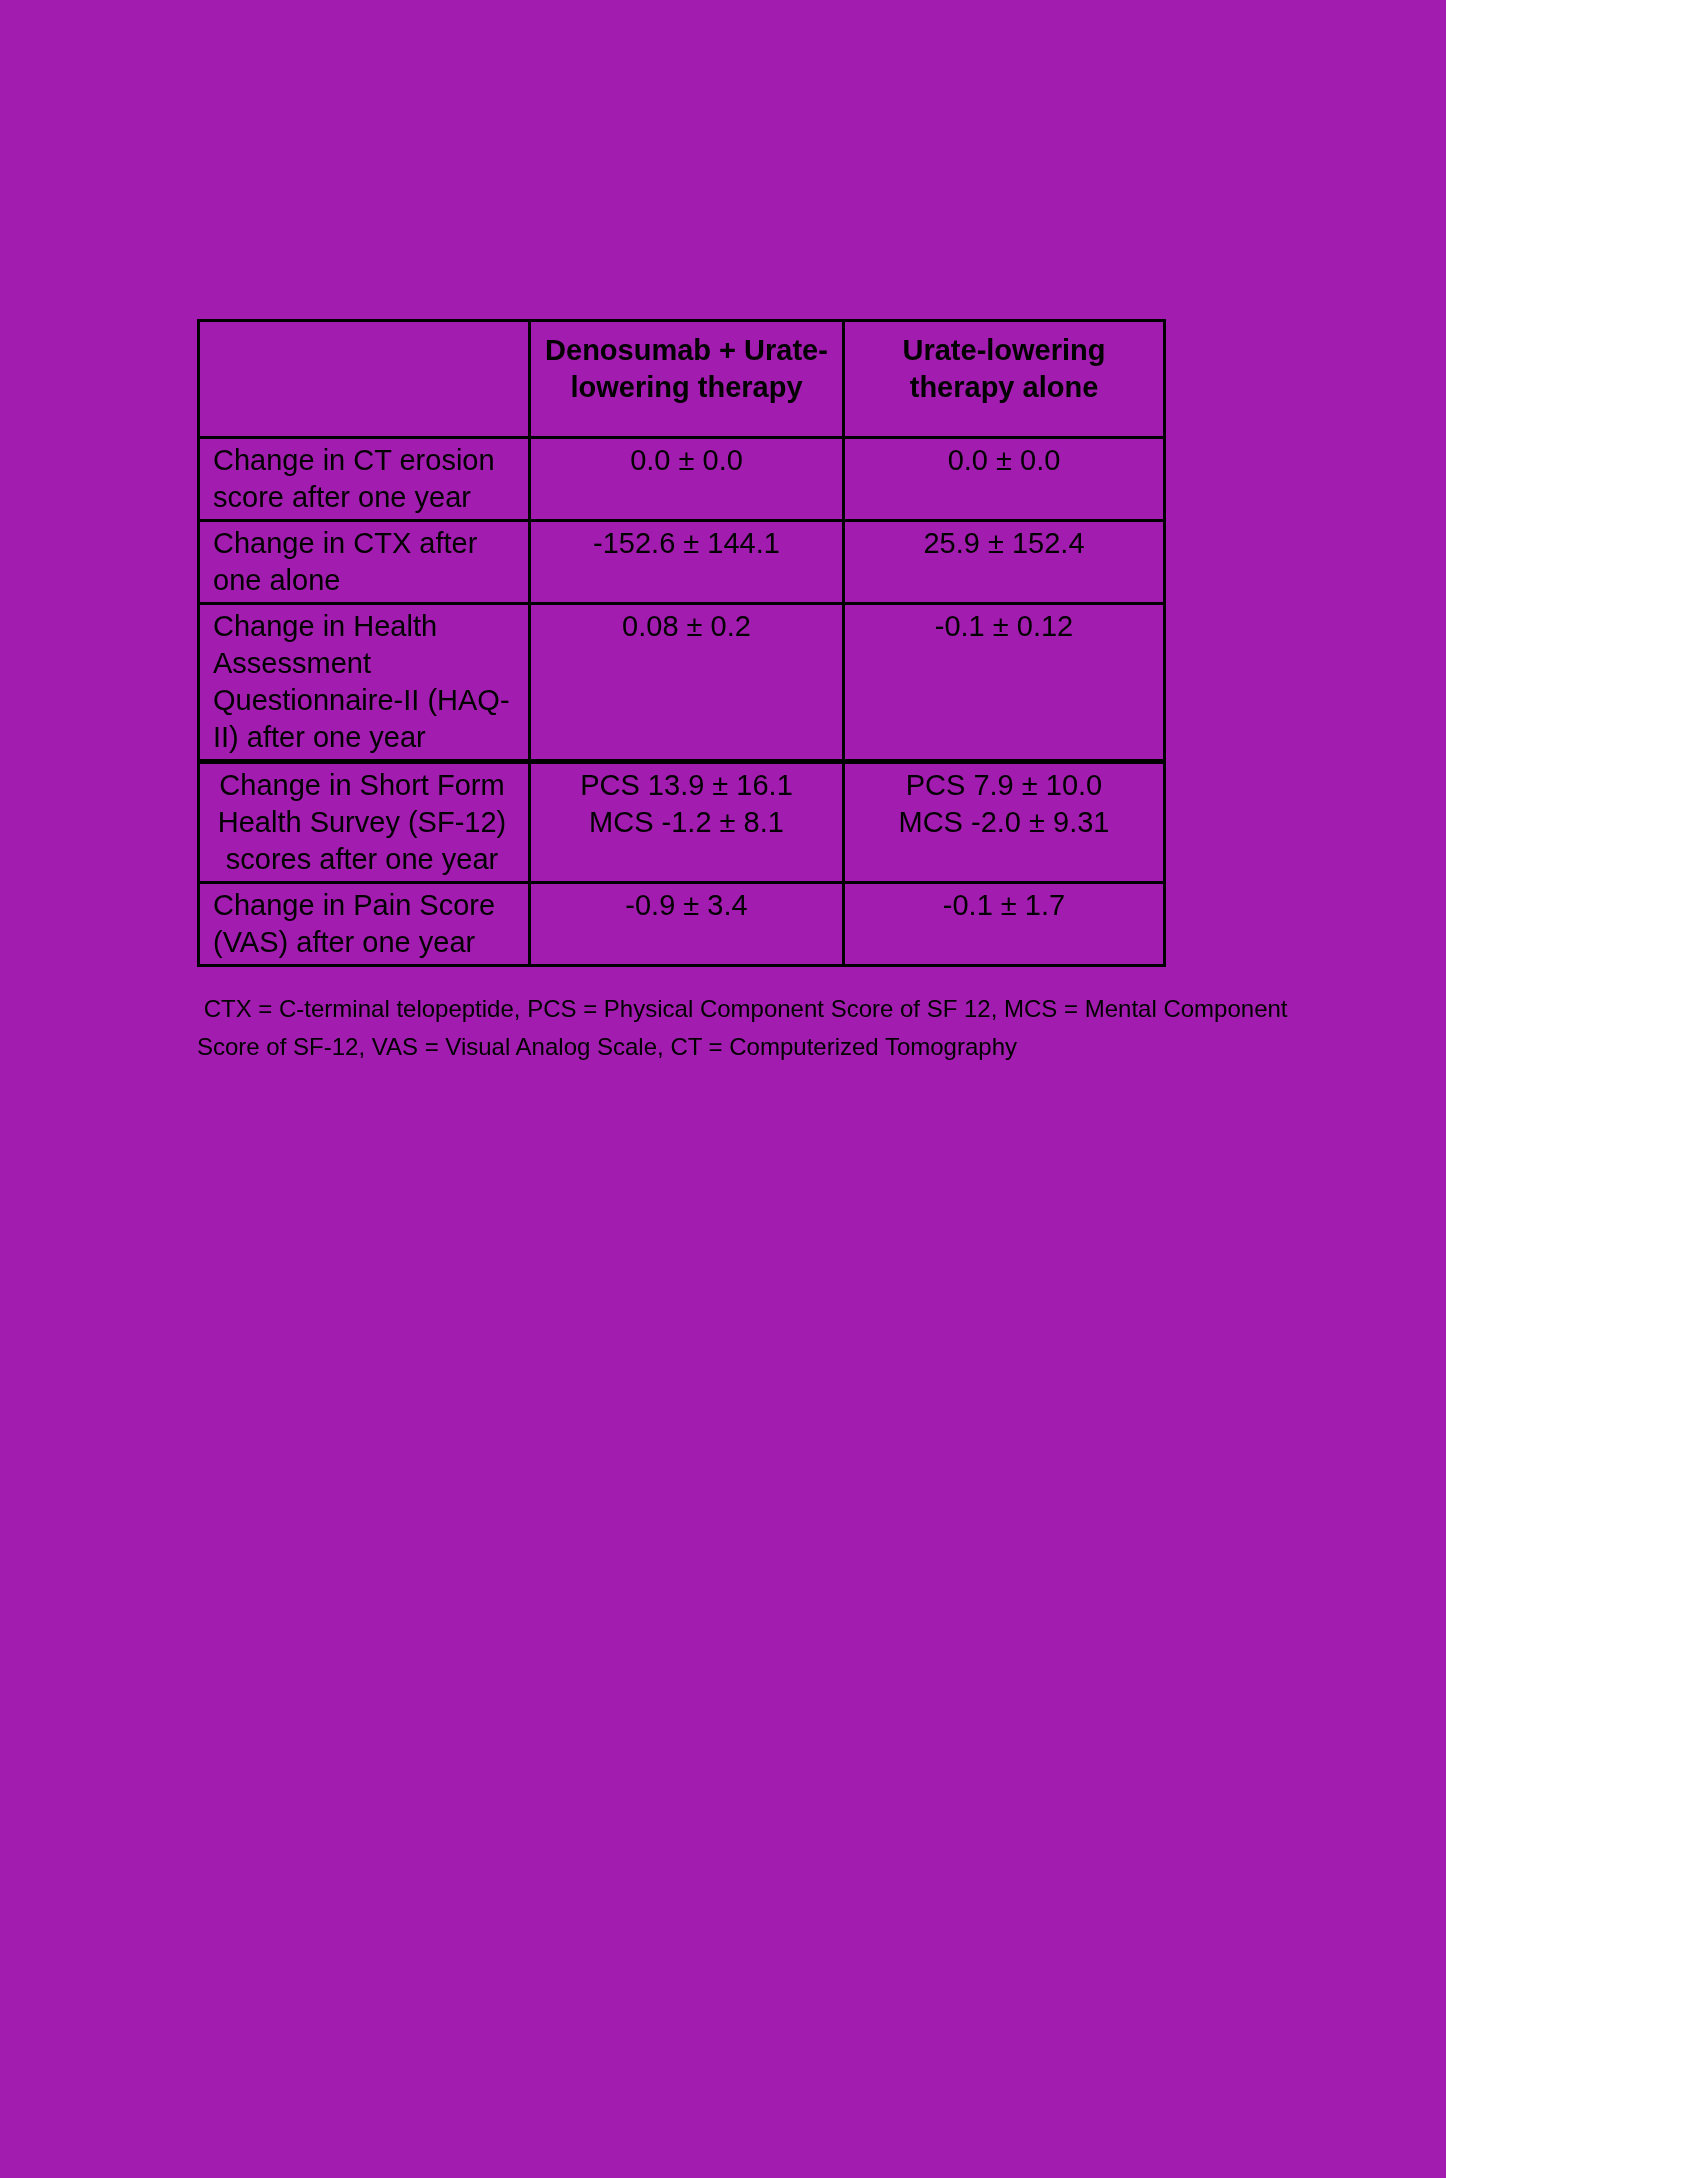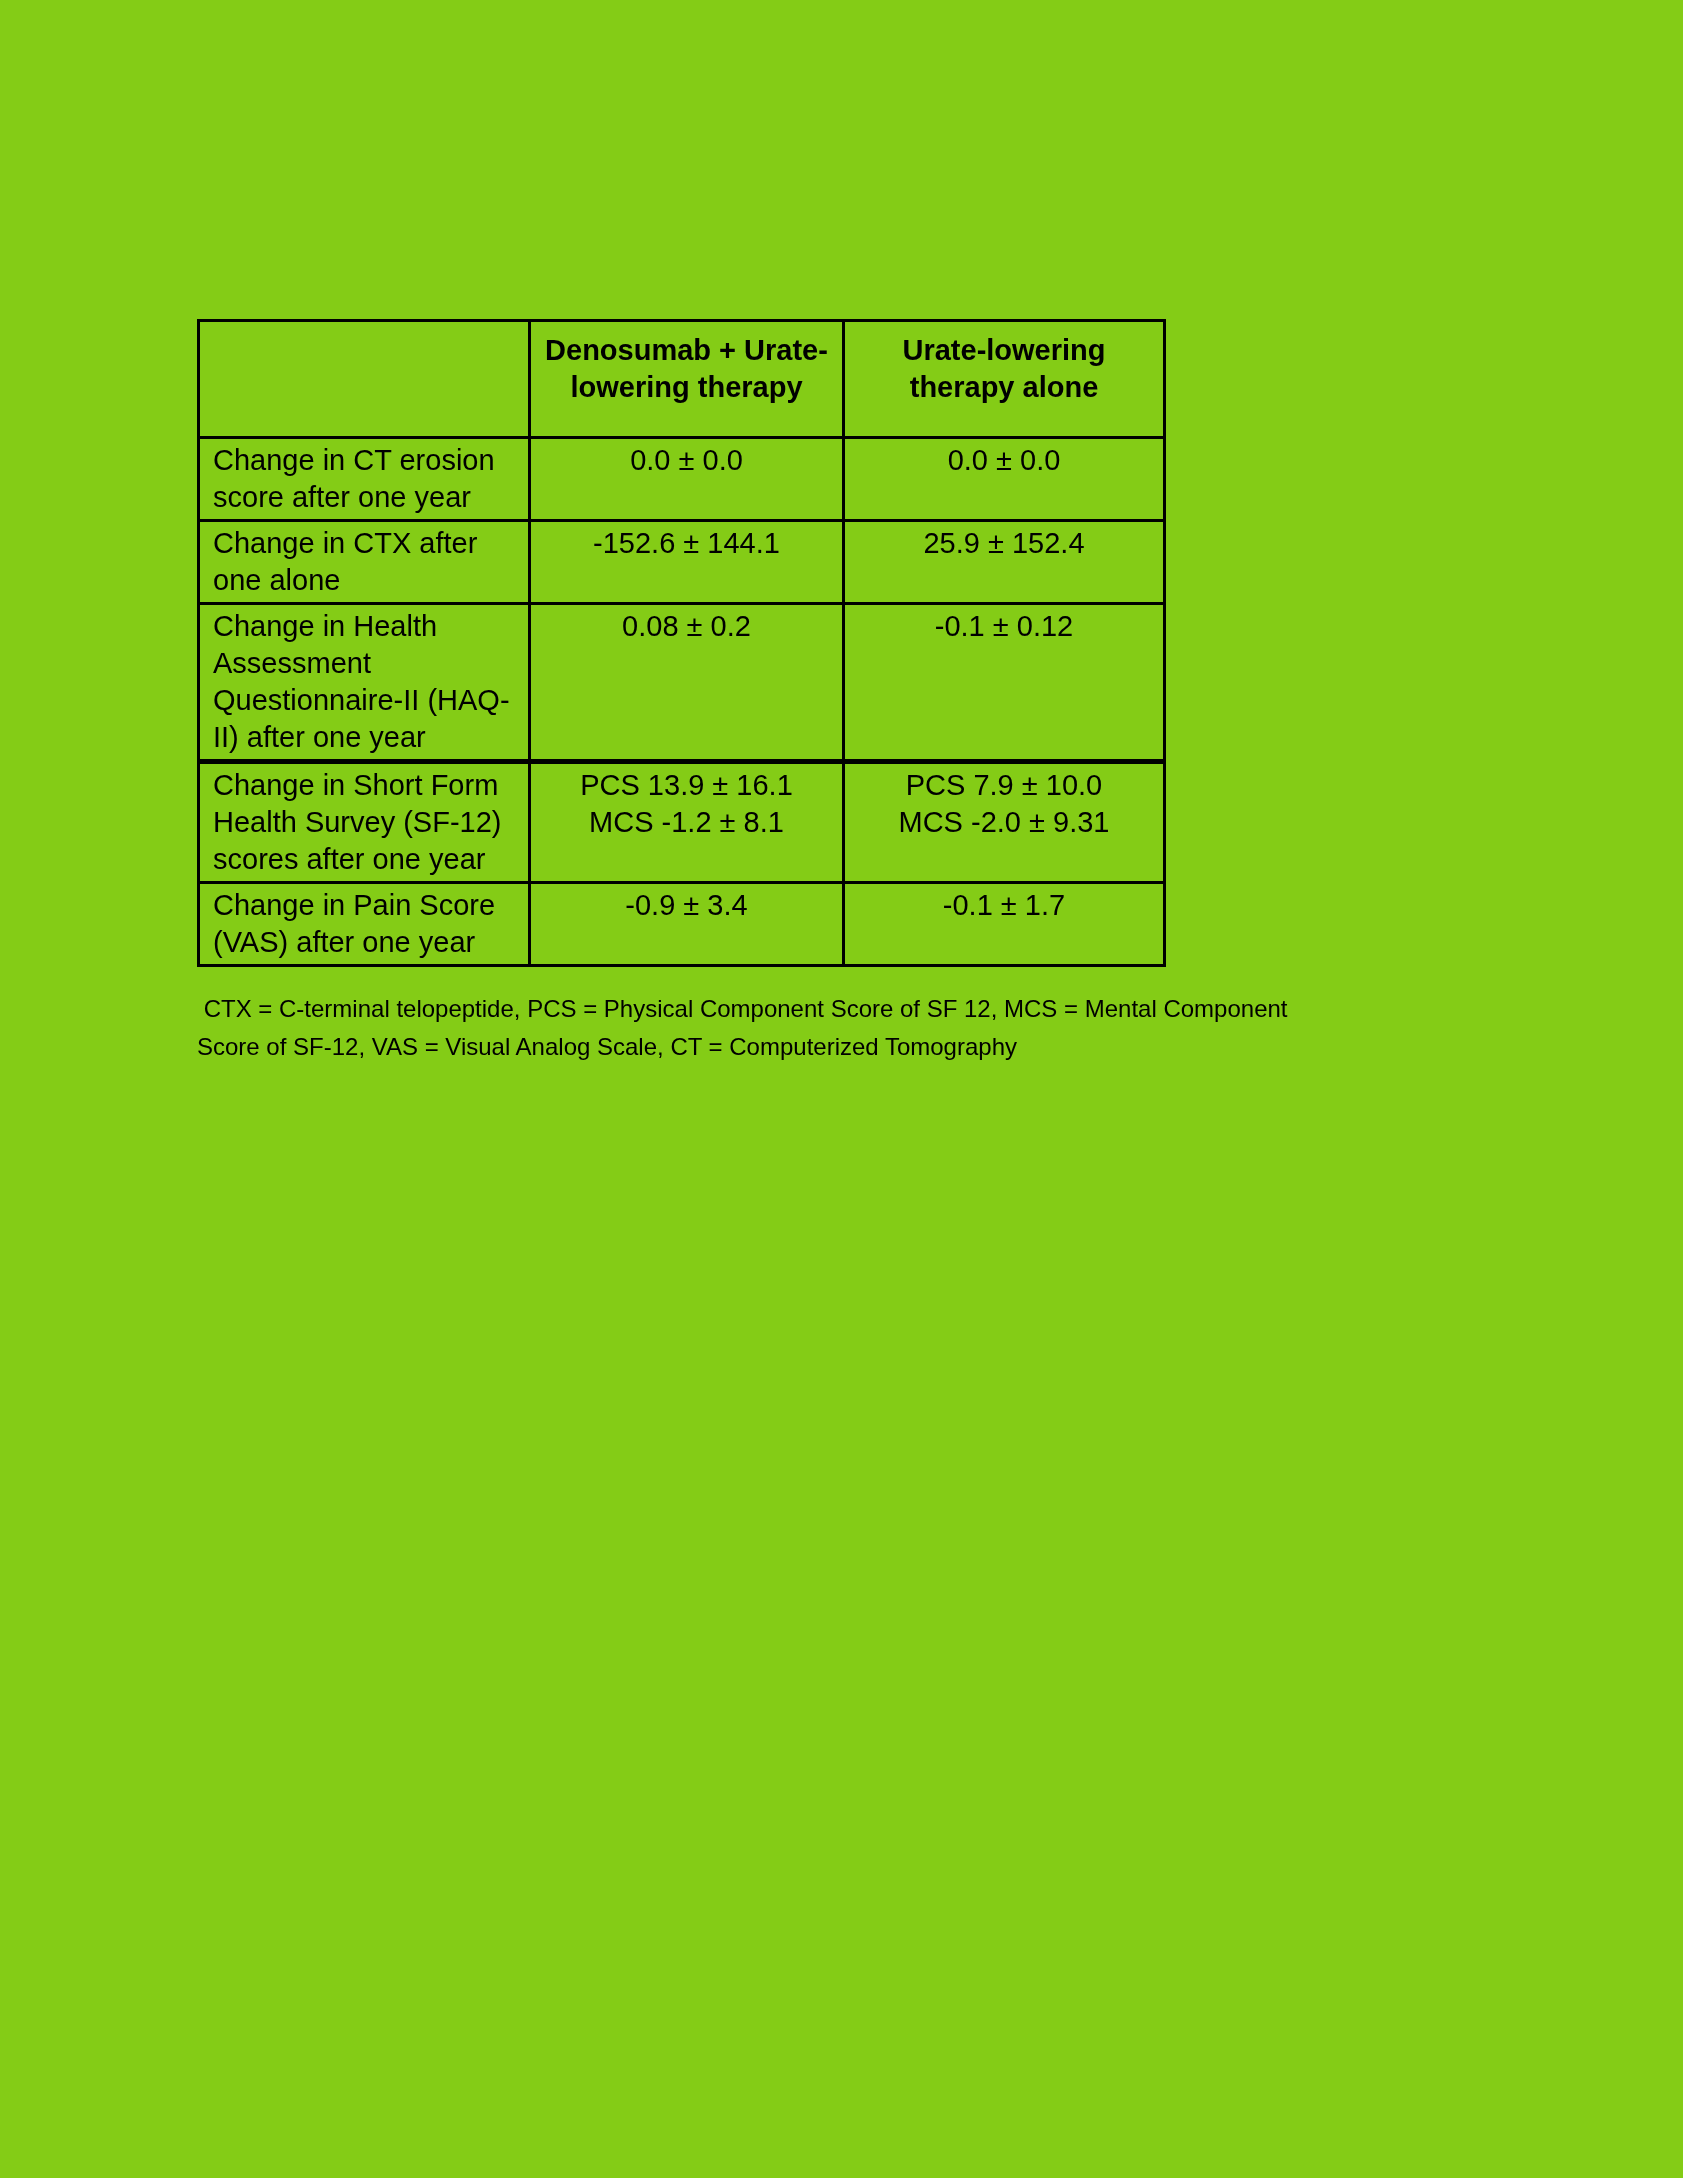--- a/index.html
+++ b/index.html
@@ -2,23 +2,23 @@
 <html><head>
 <meta charset="utf-8">
 <style>
   html, body {
     margin: 0;
     padding: 0;
     background: #ffffff;
   }
   .page {
     position: relative;
-    width: 1683px;
+    width: 1446px;
     height: 2178px;
-    background: #84cc16;
+    background: #a21caf;
     color: #000000;
     font-family: "Liberation Sans", sans-serif;
     overflow: hidden;
   }
   table.results {
     position: absolute;
     left: 197px;
     top: 319px;
     width: 965px;
     border-collapse: collapse;
@@ -44,21 +44,21 @@
   td.value-cell {
     text-align: center;
     padding: 3px 8px;
   }
   tr.header-row   { height: 117px; }
   tr.row-ct       { height: 70px; }
   tr.row-ctx      { height: 71px; }
   tr.row-haq      { height: 147px; }
   tr.row-sf12     { height: 109px; }
   tr.row-vas      { height: 73px; margin-top: 36px; }
-  tr.thick-top td { border-top-width: 5px; }
+  tr.thick-top td { border-top-width: 5px; text-align: center; }
   .footnote {
     position: absolute;
     left: 197px;
     top: 990px;
     width: 1247px;
     font-size: 24px;
     line-height: 38px;
     white-space: pre-wrap;
     text-align: left;
   }

